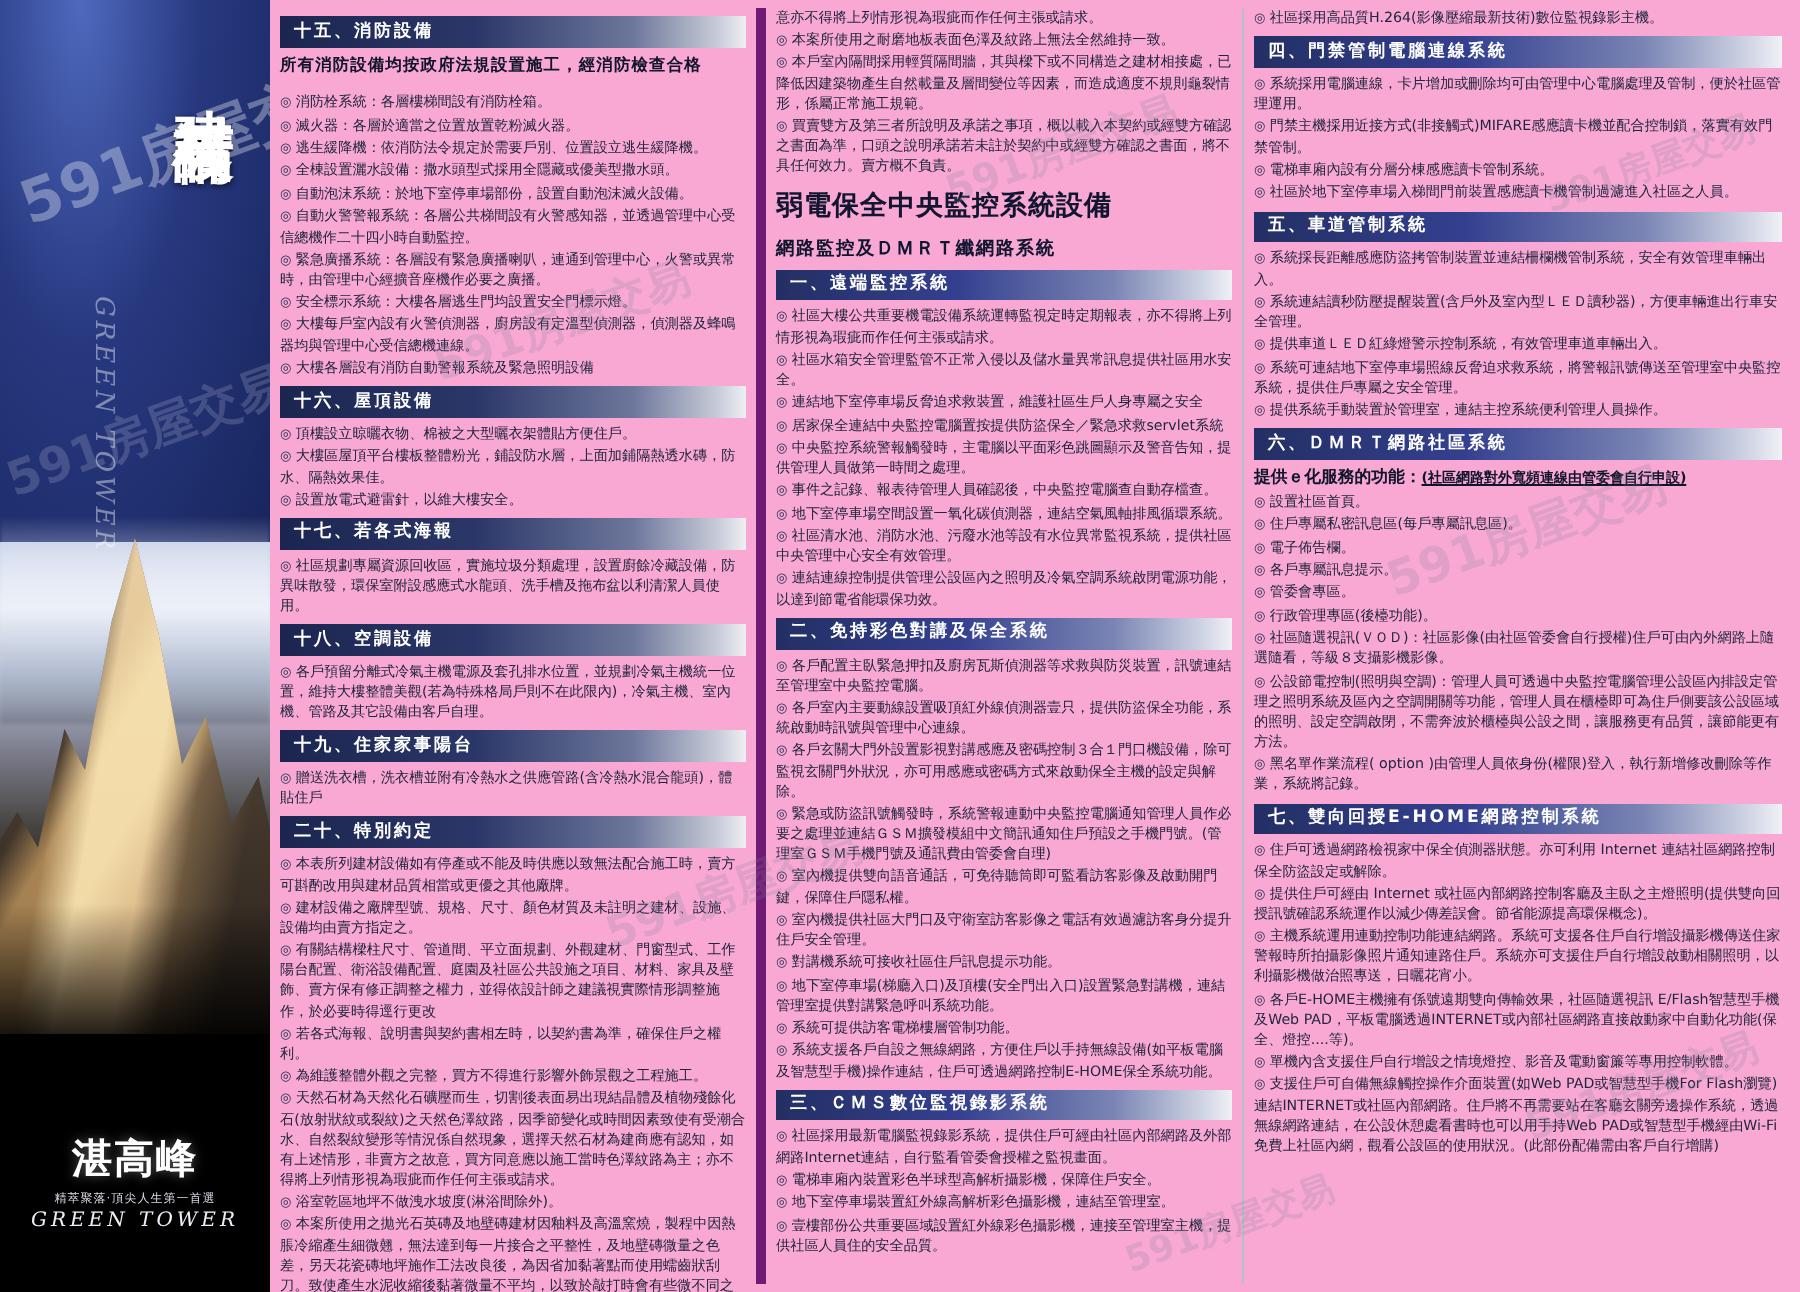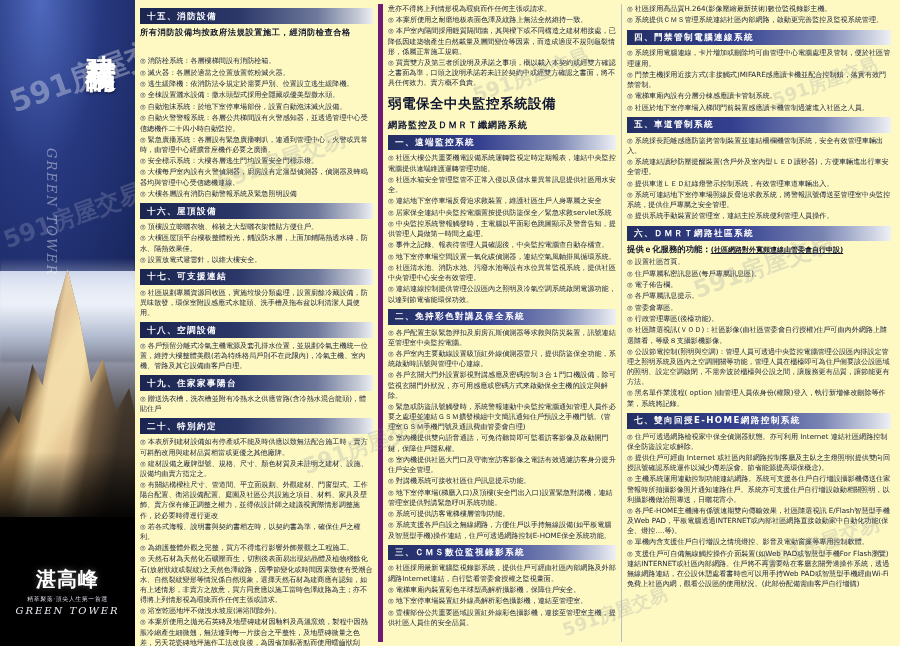--- a/index.html
+++ b/index.html
@@ -54,40 +54,40 @@
     color:rgba(255,255,255,.42);
   }
   .logo{position:absolute;left:0;right:0;bottom:30px;text-align:center;color:#fff;}
   .logo .lg-main{font-size:20px;font-weight:700;letter-spacing:1px;
     text-shadow:0 0 6px rgba(255,255,255,.35);}
   .logo .lg-tag{font-size:6px;letter-spacing:.5px;color:#d8dce6;margin-top:2px;}
   .logo .lg-en{font-family:"DejaVu Serif","Liberation Serif",serif;font-style:italic;
     font-size:10px;letter-spacing:2px;color:#eceff6;margin-top:1px;}
 
   
-  .content{flex:1;display:flex;padding:4px 4px 4px 0;background:#fef9c3;}
+  .content{flex:1;display:flex;padding:4px 4px 4px 0;background:#f9a8d4;}
   .col{
     padding:0 5px;box-sizing:border-box;position:relative;
     font-size:7.1px;line-height:1.42;color:#20263d;
   }
   .col-1{width:243px;}
   .col-2{width:244px;border-left:5px solid #701a75;border-right:1px solid #b9bdc9;}
   .col-3{width:274px;}
 
   
   .sec-h{
     margin:4px 0 3px 0;padding:1.5px 5px 2px 7px;
     font-size:8.6px;font-weight:700;letter-spacing:1.4px;color:#ffffff;
     background:linear-gradient(to right,#1b2550 0%,#2b3768 42%,#6e789c 76%,#c8ccd8 94%,#eef0f4 100%);
     display:block;
   }
   .sec-h.blue{
     background:linear-gradient(to right,#232f63 0%,#34408f 40%,#7a85b4 74%,#cdd2e2 93%,#f0f1f6 100%);
   }
-  .lead{font-size:8.2px;font-weight:700;letter-spacing:.6px;margin:2px 0 18px 0;color:#10152c;}
+  .lead{font-size:8.2px;font-weight:700;letter-spacing:.6px;margin:2px 0 8px 0;color:#10152c;}
   .big-title{font-size:13.5px;font-weight:700;letter-spacing:.5px;margin:6px 0 4px 0;color:#101530;}
   .big-sub{font-size:9.2px;font-weight:700;letter-spacing:.8px;margin:1px 0 3px 0;color:#101530;}
   .sub-lead{font-size:8.4px;font-weight:700;margin:2px 0 1px 0;color:#10152c;}
   .sub-lead .paren{font-size:7px;font-weight:700;text-decoration:underline;}
 
   p.item{margin:0 0 1px 0;text-indent:0;padding-left:0;}
   p.item::before{content:"◎ ";font-size:6.6px;color:#2b3156;}
   p.plain{margin:0 0 1px 0;}
 
   
@@ -140,21 +140,21 @@
         <p class="item">自動泡沫系統：於地下室停車場部份，設置自動泡沫滅火設備。</p>
         <p class="item">自動火警警報系統：各層公共梯間設有火警感知器，並透過管理中心受信總機作二十四小時自動監控。</p>
         <p class="item">緊急廣播系統：各層設有緊急廣播喇叭，連通到管理中心，火警或異常時，由管理中心經擴音座機作必要之廣播。</p>
         <p class="item">安全標示系統：大樓各層逃生門均設置安全門標示燈。</p>
         <p class="item">大樓每戶室內設有火警偵測器，廚房設有定溫型偵測器，偵測器及蜂鳴器均與管理中心受信總機連線。</p>
         <p class="item">大樓各層設有消防自動警報系統及緊急照明設備</p>
         <div class="sec-h ">十六、屋頂設備</div>
         <p class="item">頂樓設立晾曬衣物、棉被之大型曬衣架體貼方便住戶。</p>
         <p class="item">大樓區屋頂平台樓板整體粉光，鋪設防水層，上面加鋪隔熱透水磚，防水、隔熱效果佳。</p>
         <p class="item">設置放電式避雷針，以維大樓安全。</p>
-        <div class="sec-h ">十七、可支援連結</div>
+        <div class="sec-h ">十七、若各式海報</div>
         <p class="item">社區規劃專屬資源回收區，實施垃圾分類處理，設置廚餘冷藏設備，防異味散發，環保室附設感應式水龍頭、洗手槽及拖布盆以利清潔人員使用。</p>
         <div class="sec-h ">十八、空調設備</div>
         <p class="item">各戶預留分離式冷氣主機電源及套孔排水位置，並規劃冷氣主機統一位置，維持大樓整體美觀(若為特殊格局戶則不在此限內)，冷氣主機、室內機、管路及其它設備由客戶自理。</p>
         <div class="sec-h ">十九、住家家事陽台</div>
         <p class="item">贈送洗衣槽，洗衣槽並附有冷熱水之供應管路(含冷熱水混合龍頭)，體貼住戶</p>
         <div class="sec-h ">二十、特別約定</div>
         <p class="item">本表所列建材設備如有停產或不能及時供應以致無法配合施工時，賣方可斟酌改用與建材品質相當或更優之其他廠牌。</p>
         <p class="item">建材設備之廠牌型號、規格、尺寸、顏色材質及未註明之建材、設施、設備均由賣方指定之。</p>
         <p class="item">有關結構樑柱尺寸、管道間、平立面規劃、外觀建材、門窗型式、工作陽台配置、衛浴設備配置、庭園及社區公共設施之項目、材料、家具及壁飾、賣方保有修正調整之權力，並得依設計師之建議視實際情形調整施作，於必要時得逕行更改</p>
         <p class="item">若各式海報、說明書與契約書相左時，以契約書為準，確保住戶之權利。</p>
@@ -164,21 +164,21 @@
         <p class="item">本案所使用之拋光石英磚及地壁磚建材因釉料及高溫窯燒，製程中因熱脹冷縮產生細微翹，無法達到每一片接合之平整性，及地壁磚微量之色差，另天花瓷磚地坪施作工法改良後，為因省加黏著點而使用蠕齒狀刮刀。致使產生水泥收縮後黏著微量不平均，以致於敲打時會有些微不同之聲音。(單片敲打時不同之聲音不得超過三分之一以上)，係屬無法抗拒之正常現象，如有上述情形，非賣方之故意，買方同</p>
       </div>
     <div class="col col-2" id="col2">
         <p class="plain">意亦不得將上列情形視為瑕疵而作任何主張或請求。</p>
         <p class="item">本案所使用之耐磨地板表面色澤及紋路上無法全然維持一致。</p>
         <p class="item">本戶室內隔間採用輕質隔間牆，其與樑下或不同構造之建材相接處，已降低因建築物產生自然載量及層間變位等因素，而造成適度不規則龜裂情形，係屬正常施工規範。</p>
         <p class="item">買賣雙方及第三者所說明及承諾之事項，概以載入本契約或經雙方確認之書面為準，口頭之說明承諾若未註於契約中或經雙方確認之書面，將不具任何效力。賣方概不負責。</p>
         <div class="big-title">弱電保全中央監控系統設備</div>
         <div class="big-sub">網路監控及ＤＭＲＴ纖網路系統</div>
         <div class="sec-h blue">一、遠端監控系統</div>
-        <p class="item">社區大樓公共重要機電設備系統運轉監視定時定期報表，連結中央監控電腦提供遠端維護運轉管理功能。</p>
+        <p class="item">社區大樓公共重要機電設備系統運轉監視定時定期報表，亦不得將上列情形視為瑕疵而作任何主張或請求。</p>
         <p class="item">社區水箱安全管理監管不正常入侵以及儲水量異常訊息提供社區用水安全。</p>
         <p class="item">連結地下室停車場反脅迫求救裝置，維護社區生戶人身專屬之安全</p>
         <p class="item">居家保全連結中央監控電腦置按提供防盜保全／緊急求救servlet系統</p>
         <p class="item">中央監控系統警報觸發時，主電腦以平面彩色跳圖顯示及警音告知，提供管理人員做第一時間之處理。</p>
         <p class="item">事件之記錄、報表待管理人員確認後，中央監控電腦查自動存檔查。</p>
         <p class="item">地下室停車場空間設置一氧化碳偵測器，連結空氣風軸排風循環系統。</p>
         <p class="item">社區清水池、消防水池、污廢水池等設有水位異常監視系統，提供社區中央管理中心安全有效管理。</p>
         <p class="item">連結連線控制提供管理公設區內之照明及冷氣空調系統啟閉電源功能，以達到節電省能環保功效。</p>
         <div class="sec-h blue">二、免持彩色對講及保全系統</div>
         <p class="item">各戶配置主臥緊急押扣及廚房瓦斯偵測器等求救與防災裝置，訊號連結至管理室中央監控電腦。</p>
@@ -192,21 +192,20 @@
         <p class="item">系統可提供訪客電梯樓層管制功能。</p>
         <p class="item">系統支援各戶自設之無線網路，方便住戶以手持無線設備(如平板電腦及智慧型手機)操作連結，住戶可透過網路控制E-HOME保全系統功能。</p>
         <div class="sec-h blue">三、ＣＭＳ數位監視錄影系統</div>
         <p class="item">社區採用最新電腦監視錄影系統，提供住戶可經由社區內部網路及外部網路Internet連結，自行監看管委會授權之監視畫面。</p>
         <p class="item">電梯車廂內裝置彩色半球型高解析攝影機，保障住戶安全。</p>
         <p class="item">地下室停車場裝置紅外線高解析彩色攝影機，連結至管理室。</p>
         <p class="item">壹樓部份公共重要區域設置紅外線彩色攝影機，連接至管理室主機，提供社區人員住的安全品質。</p>
       </div>
     <div class="col col-3" id="col3">
         <p class="item">社區採用高品質H.264(影像壓縮最新技術)數位監視錄影主機。</p>
-        <p class="item">系統提供ＣＭＳ管理系統連結社區內部網路，啟動更完善監控及監視系統管理。</p>
         <div class="sec-h blue">四、門禁管制電腦連線系統</div>
         <p class="item">系統採用電腦連線，卡片增加或刪除均可由管理中心電腦處理及管制，便於社區管理運用。</p>
         <p class="item">門禁主機採用近接方式(非接觸式)MIFARE感應讀卡機並配合控制鎖，落實有效門禁管制。</p>
         <p class="item">電梯車廂內設有分層分棟感應讀卡管制系統。</p>
         <p class="item">社區於地下室停車場入梯間門前裝置感應讀卡機管制過濾進入社區之人員。</p>
         <div class="sec-h blue">五、車道管制系統</div>
         <p class="item">系統採長距離感應防盜拷管制裝置並連結柵欄機管制系統，安全有效管理車輛出入。</p>
         <p class="item">系統連結讀秒防壓提醒裝置(含戶外及室內型ＬＥＤ讀秒器)，方便車輛進出行車安全管理。</p>
         <p class="item">提供車道ＬＥＤ紅綠燈警示控制系統，有效管理車道車輛出入。</p>
         <p class="item">系統可連結地下室停車場照線反脅迫求救系統，將警報訊號傳送至管理室中央監控系統，提供住戶專屬之安全管理。</p>

